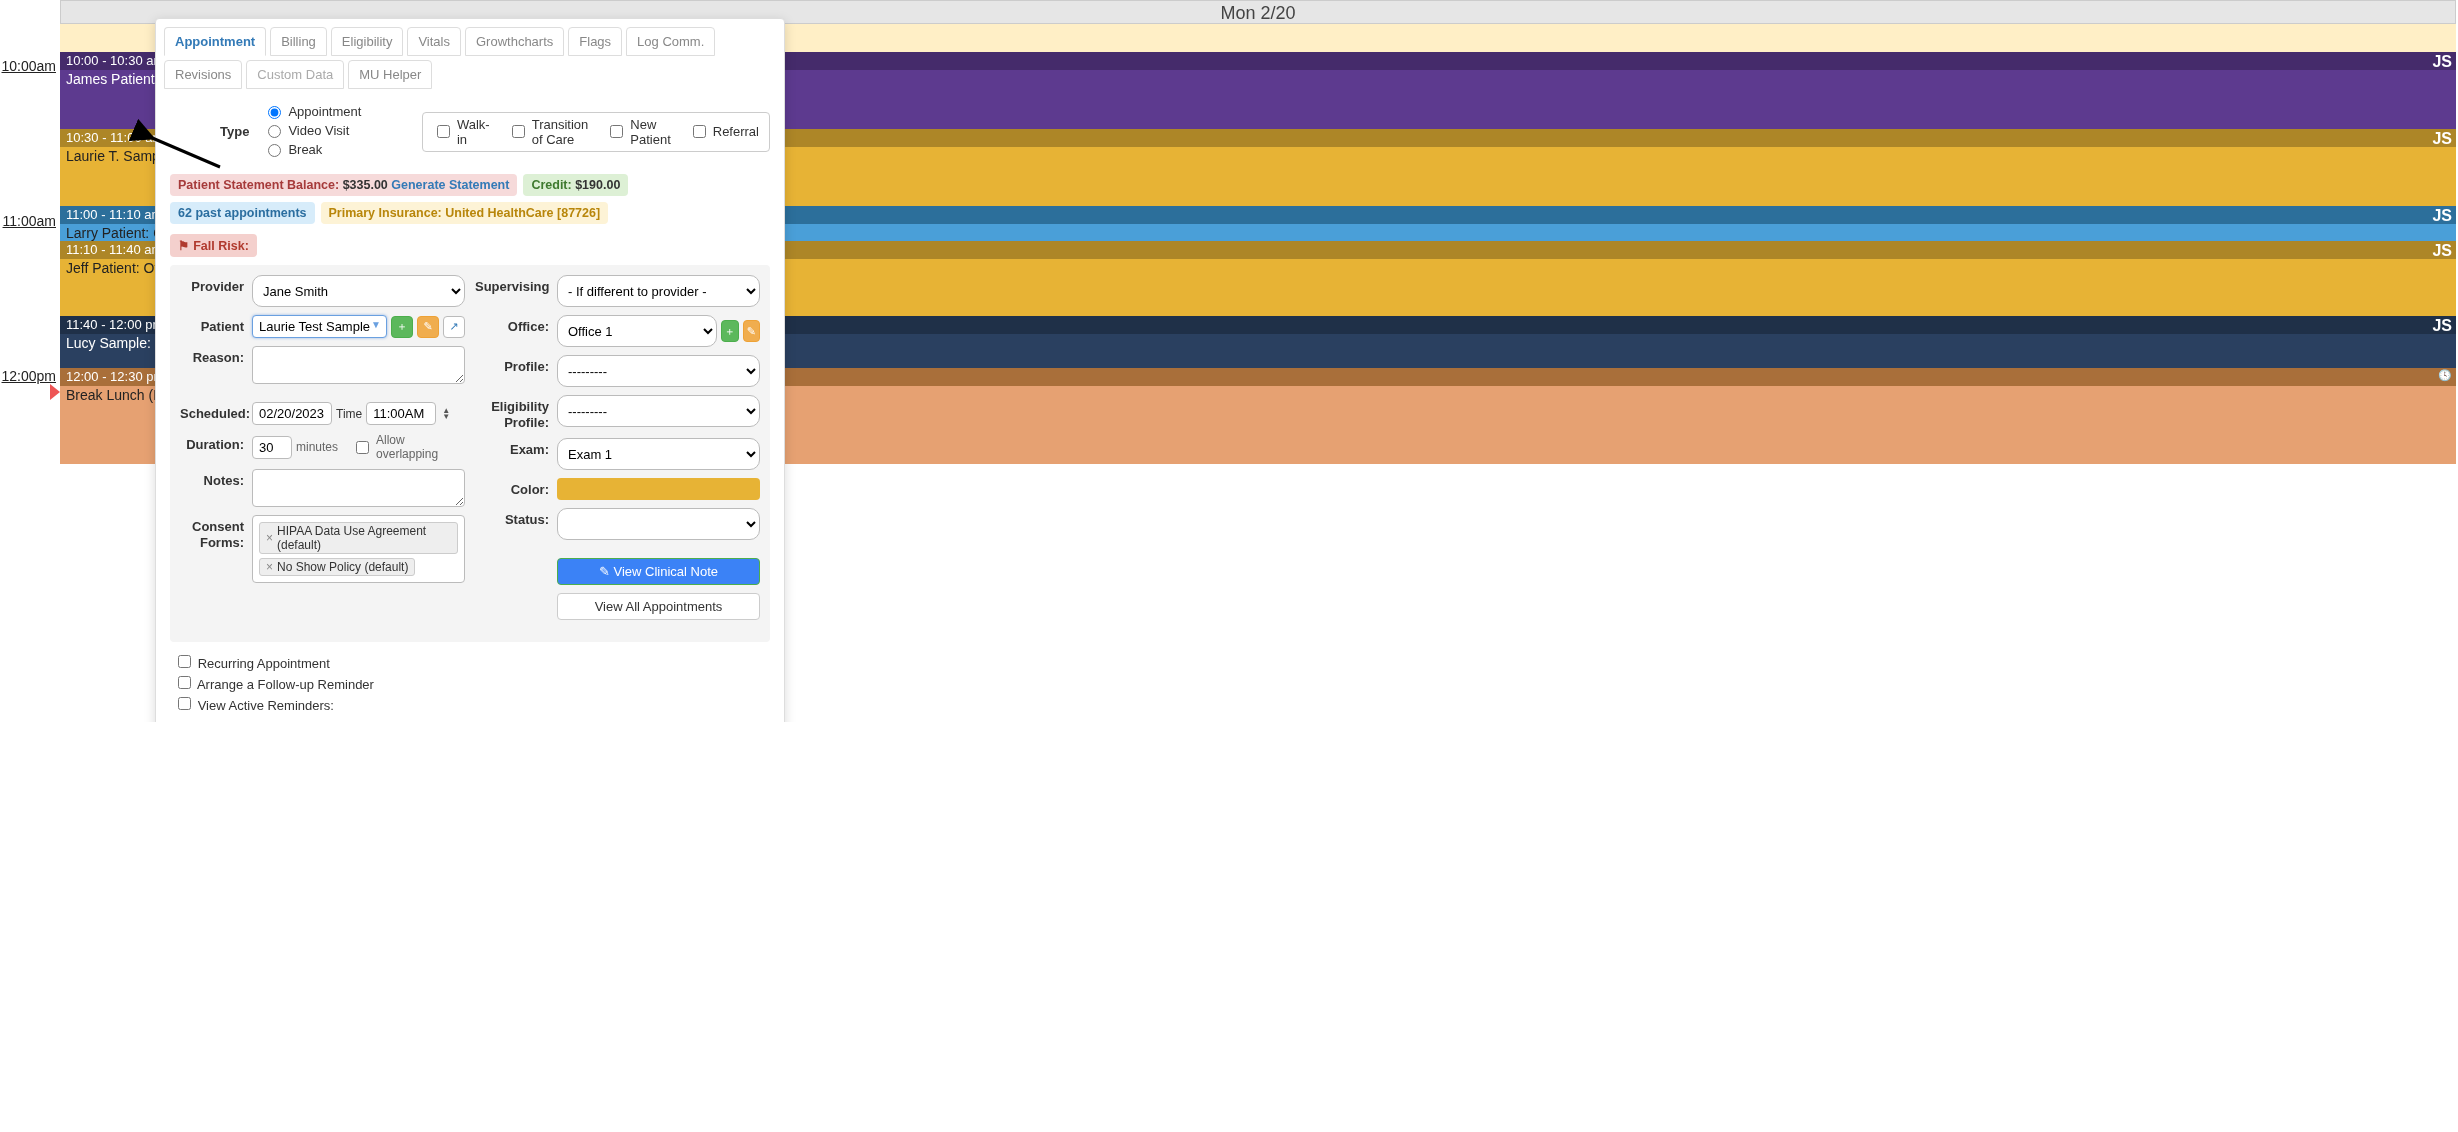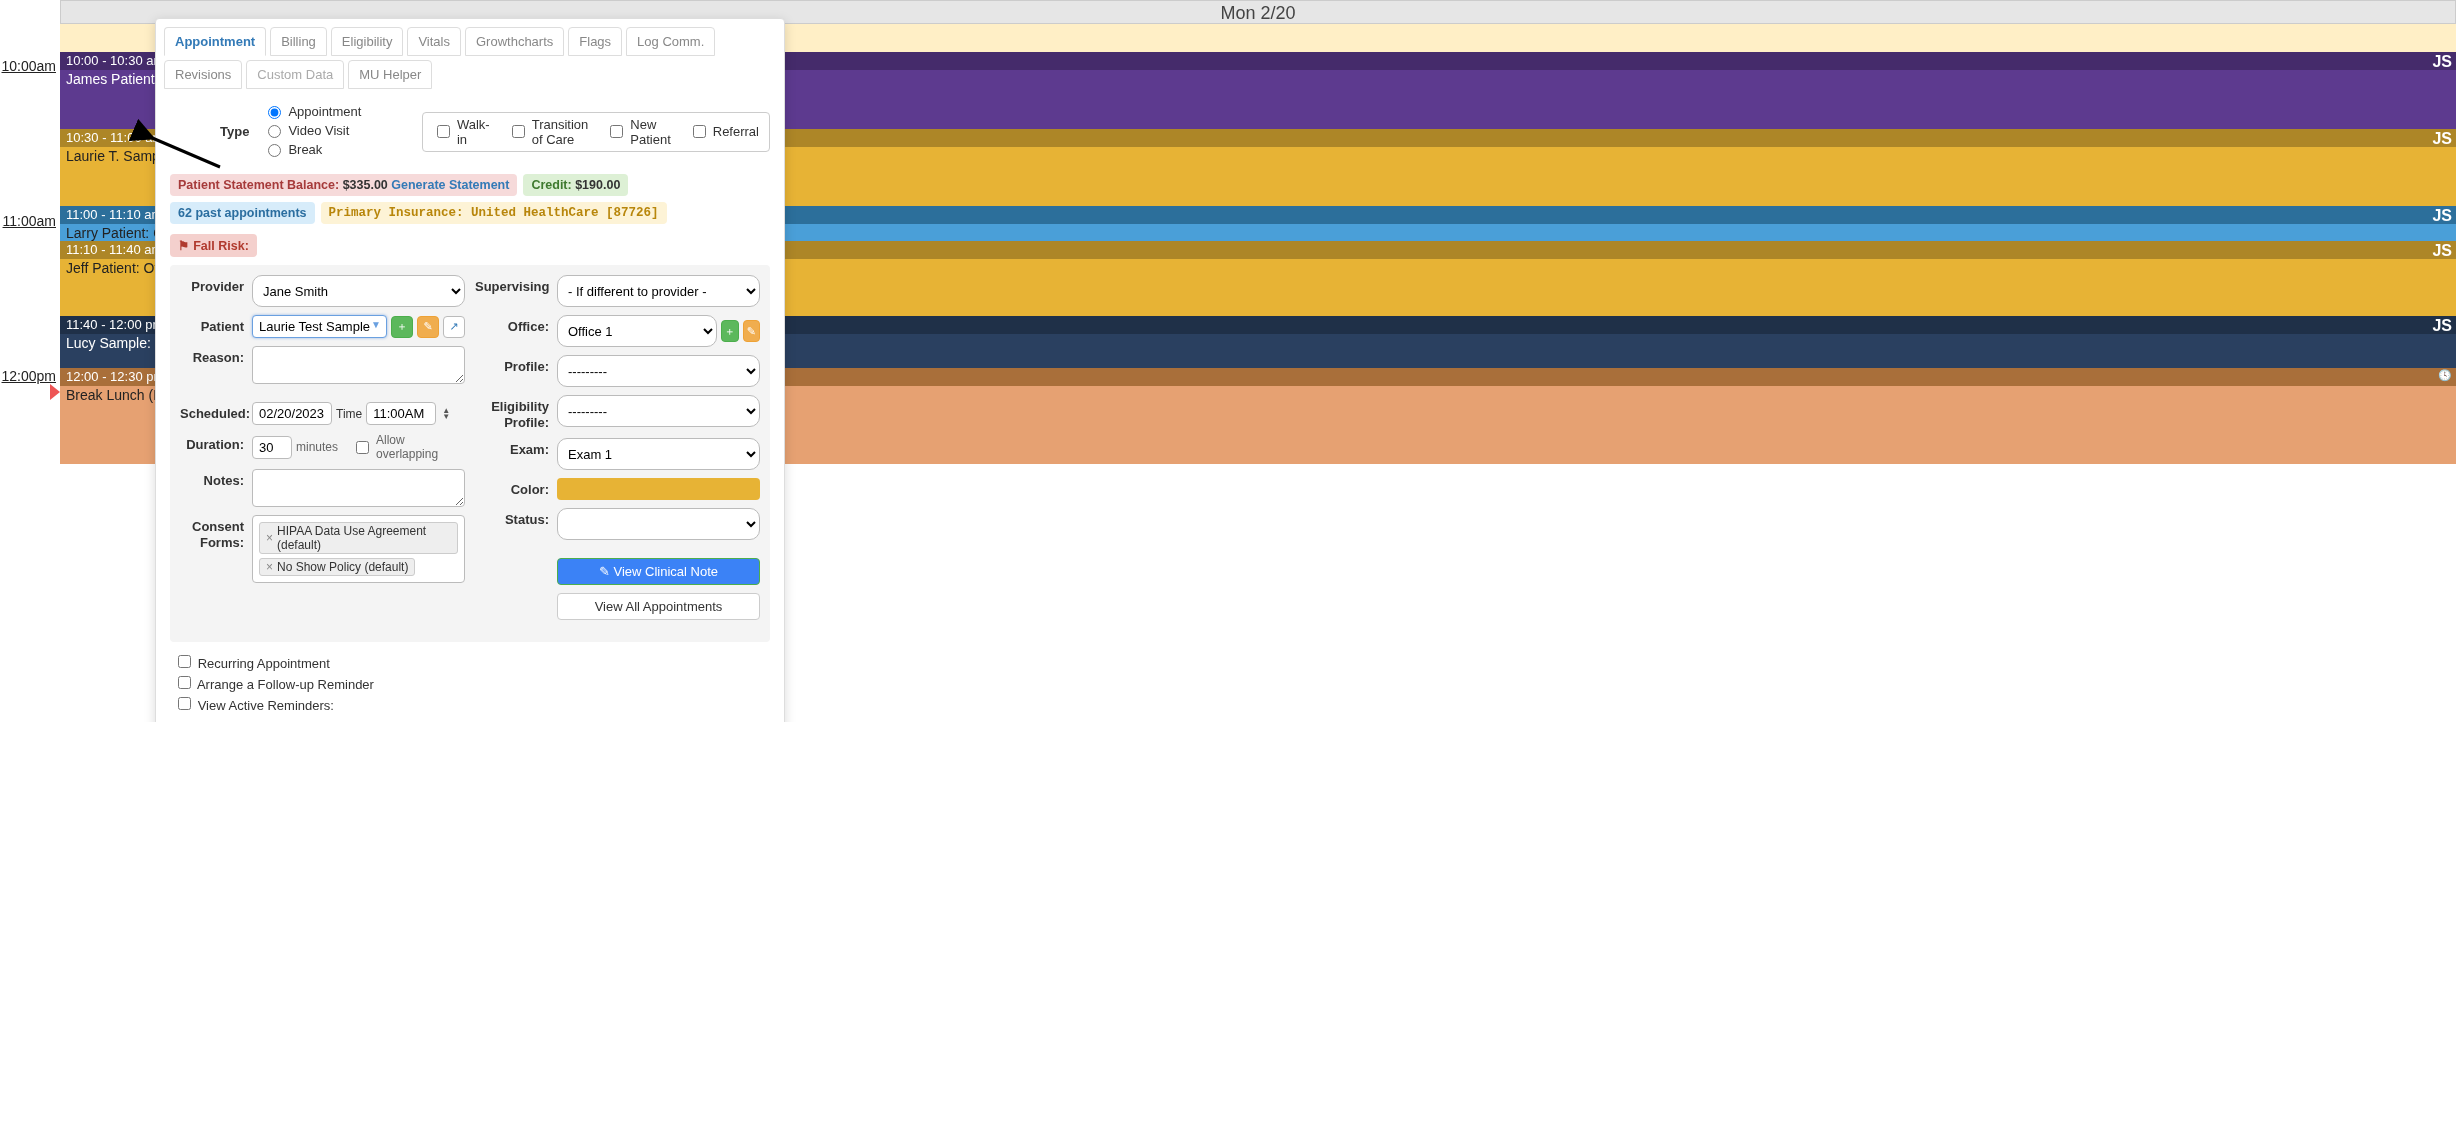--- a/index.html
+++ b/index.html
@@ -28,21 +28,21 @@
   .type-row { display:flex; align-items:center; gap:14px; padding:4px 0 10px 50px; }
   .type-label { font-weight:700; font-size:13px; }
   .radio-lbl, .check-lbl { font-size:13px; display:inline-flex; align-items:center; gap:4px; }
   .flags-box { border:1px solid #ccc; border-radius:4px; padding:4px 10px; display:flex; gap:18px; }
 
   .chips { display:flex; flex-wrap:wrap; gap:6px; margin:4px 0 10px 0;}
   .chip { border-radius:4px; padding:4px 8px; font-size:12.5px; font-weight:600; }
   .chip-red { background:#f6dada; color:#a63b3b; }
   .chip-green { background:#ddf0d5; color:#3f7a2f; }
   .chip-blue  { background:#d7ecfa; color:#2b6ea0; }
-  .chip-yellow{ background:#fdf3d6; color:#b8860b;font-family:Liberation Mono, monospace; }
+  .chip-yellow{ background:#fdf3d6; color:#b8860b; }
   .chip-link { color:#337ab7; font-weight:600; cursor:pointer;}
   .flag-chip { background:#f4d0cd; color:#b03a2e; display:inline-flex; align-items:center; gap:4px; padding:4px 8px; border-radius:4px; font-size:12.5px; font-weight:600;}
 
   .form-area { background:#f4f4f4; border-radius:4px; padding:10px 10px 14px 10px; display:flex; gap:10px; }
   .col { flex:1; }
   .frow { display:flex; align-items:flex-start; margin-bottom:8px; }
   .flabel { width:72px; text-align:right; padding-right:8px; font-size:13px; color:#333; padding-top:4px; font-weight:600;}
   .flabel.wide { width:82px;}
   .fctrl { flex:1; display:flex; align-items:center; gap:4px; }
   select, input[type=text], textarea { width:100%; font-size:13px; padding:3px 6px; border:1px solid #bbb; border-radius:4px; background:#fff; font-family:inherit;}

